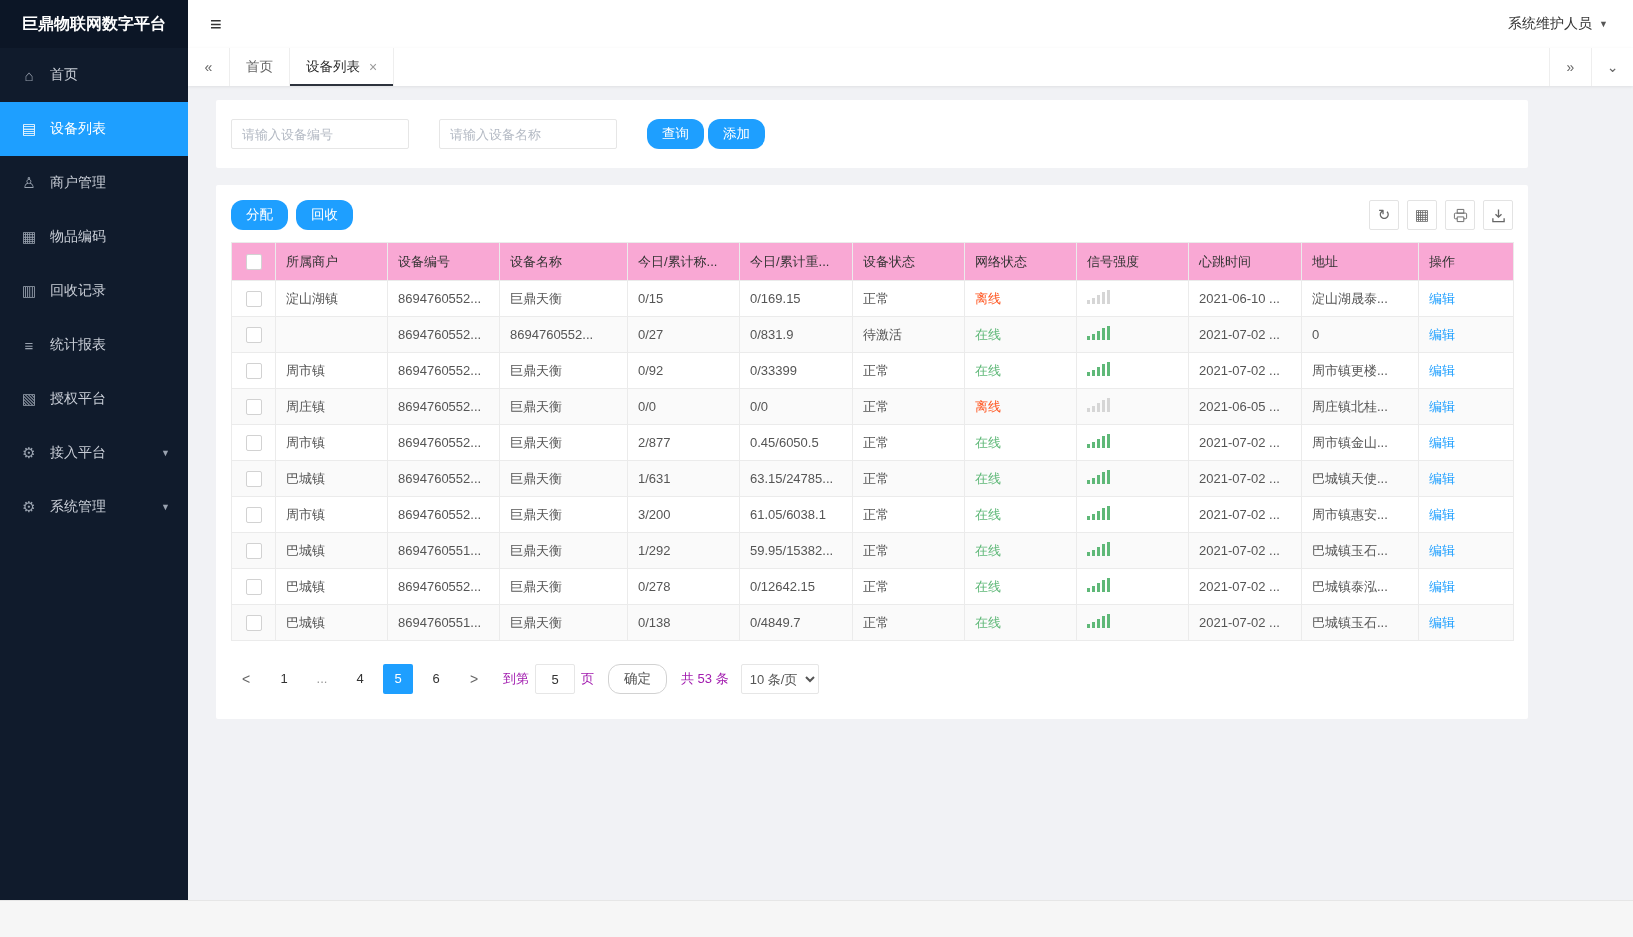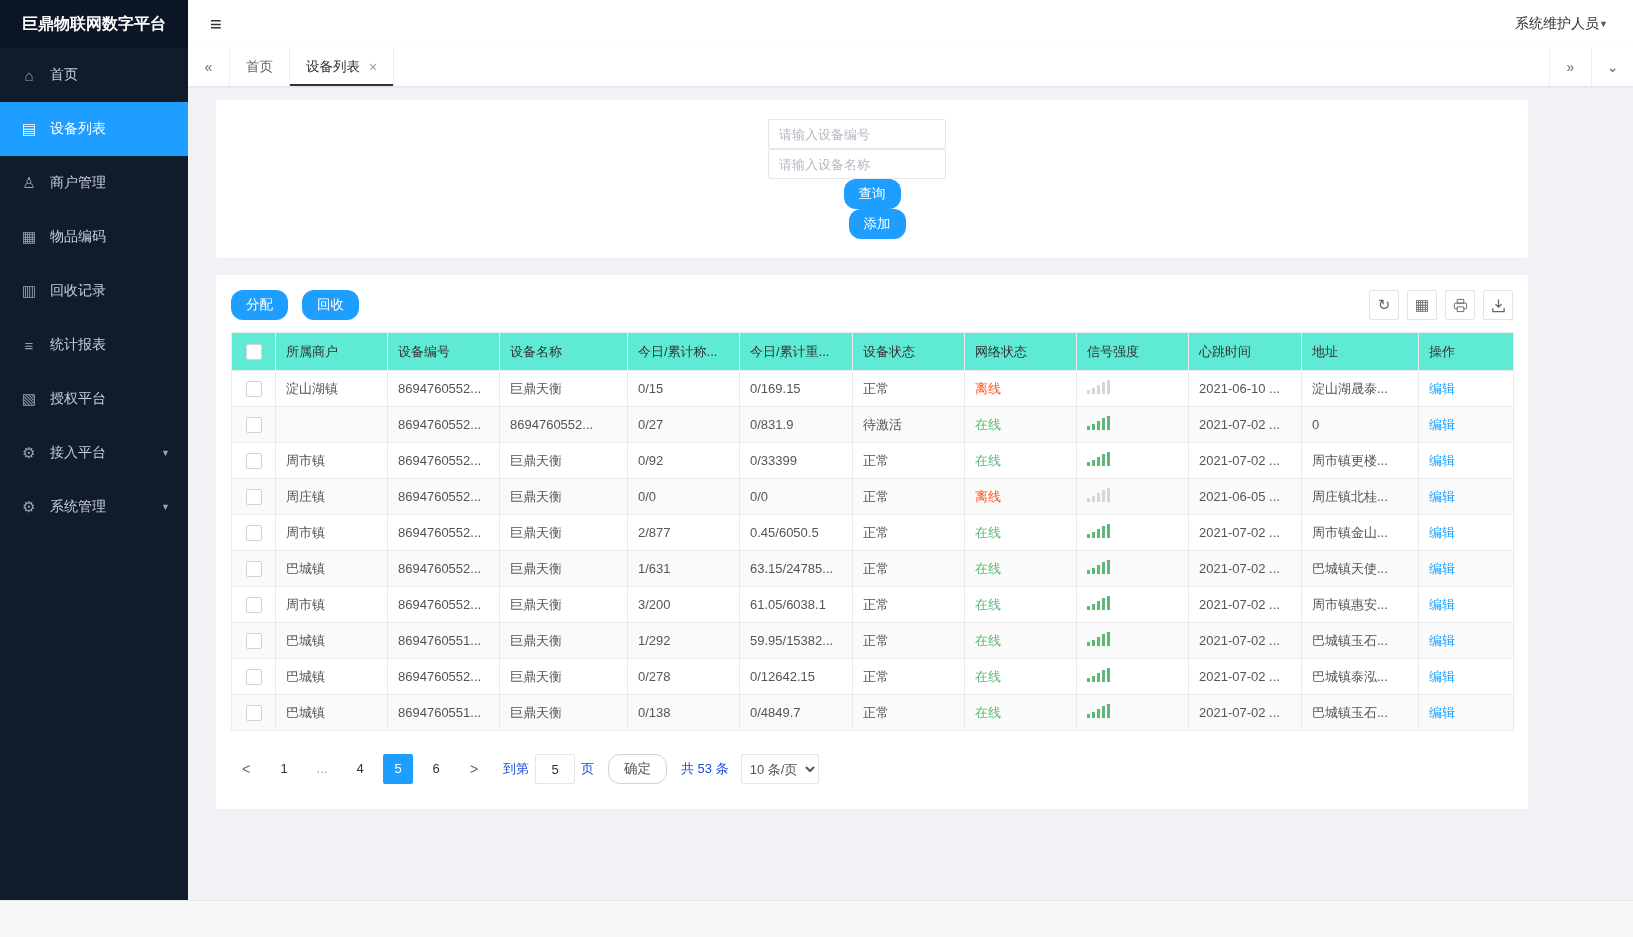--- a/index.html
+++ b/index.html
@@ -23,70 +23,70 @@
   .icon-grid::before { content:"▦"; }
   .icon-doc::before { content:"▥"; }
   .icon-lines::before { content:"≡"; }
   .icon-panel::before { content:"▧"; }
   .icon-gear::before { content:"⚙"; }
 
   
   .main { flex:1; display:flex; flex-direction:column; background:#f1f2f5; }
   .topbar { height:48px; background:#fff; display:flex; align-items:center; }
   .collapse { font-size:20px; color:#333; padding:0 22px; cursor:pointer; }
-  .user { margin-left:auto; margin-right:25px; display:flex; align-items:center; cursor:pointer; color:#333; }
+  .user { margin-left:auto; margin-right:25px; display:flex; align-items:center; gap:7px; cursor:pointer; color:#333; }
   .user .caret { font-size:9px; color:#555; }
 
   .tabbar { height:38px; background:#fff; display:flex; align-items:stretch; box-shadow:0 1px 3px rgba(0,0,0,.08); position:relative; z-index:2; }
   .tab-nav { width:42px; display:flex; align-items:center; justify-content:center; color:#666; cursor:pointer; font-size:14px; }
   .tab-nav.l { border-right:1px solid #eee; }
   .tab-nav.r { border-left:1px solid #eee; }
   .tabs { display:flex; }
   .tab { display:flex; align-items:center; gap:9px; padding:0 16px; color:#666; font-size:13.5px; border-right:1px solid #eee; cursor:pointer; position:relative; }
   .tab.active { color:#2b2b2b; }
   .tab.active::after { content:""; position:absolute; left:0; right:0; bottom:0; height:2px; background:#2d323c; }
   .tab-close { color:#9a9a9a; font-size:14px; }
   .tab-spacer { flex:1; }
 
   .content { padding:14px 15px 0 28px; }
   .card { background:#fff; width:1312px; border-radius:2px; }
-  .search-card { padding:19px 6px; display:flex; align-items:center;flex-direction:column; }
+  .search-card { padding:19px 15px; display:flex; align-items:flex-start; }
   .txt { width:178px; height:30px; border:1px solid #e6e6e6; border-radius:2px; padding:0 10px; font-size:13px; color:#333; margin-right:30px; outline:none; font-family:inherit; }
   .txt::placeholder { color:#b4bac4; }
   .btn { height:30px; padding:0 15px; background:#1E9FFF; color:#fff; border:none; border-radius:12px; font-size:13.5px; cursor:pointer; font-family:inherit; }
-  .btn + .btn { margin-left:10px; }
+  .btn + .btn { margin-left:4px; }
   .btn.plain { background:#fff; border:1px solid #d2d2d2; color:#555; }
 
   .table-card { margin-top:17px; padding:15px; }
   .table-toolbar { display:flex; align-items:center; margin-bottom:12px; }
   .tb-right { margin-left:auto; display:flex; }
   .tool { width:30px; height:30px; border:1px solid #e3e3e3; border-radius:2px; background:#fff; color:#666; display:inline-flex; align-items:center; justify-content:center; margin-left:8px; cursor:pointer; font-size:15px; }
 
   table.grid { border-collapse:collapse; table-layout:fixed; width:1282px; }
   .grid th, .grid td { border:1px solid #ebebeb; height:36px; padding:0 10px; font-size:13px; color:#555; text-align:left; white-space:nowrap; overflow:hidden; }
-  .grid thead th { background:#5eead4; color:#333; font-weight:normal; height:38px; }
+  .grid thead th { background:#f9a8d4; color:#333; font-weight:normal; height:38px; }
   .grid tbody tr:nth-child(even) { background:#fafafa; }
   .c-check { text-align:center !important; padding:0 !important; }
   input[type=checkbox] { appearance:none; -webkit-appearance:none; width:16px; height:16px; border:1px solid #d2d2d2; border-radius:2px; background:#fff; vertical-align:middle; cursor:pointer; }
   .net.online { color:#5FB878; }
   .net.offline { color:#FF5722; }
   .signal { display:inline-flex; align-items:flex-end; gap:2px; height:14px; }
   .signal i { display:block; width:3px; background:#5FB878; }
   .signal i:nth-child(1){height:4px;} .signal i:nth-child(2){height:6px;}
   .signal i:nth-child(3){height:9px;} .signal i:nth-child(4){height:12px;} .signal i:nth-child(5){height:14px;}
   .signal.off i { background:#d6d6d6; }
   a.edit { color:#1E9FFF; cursor:pointer; text-decoration:none; }
 
   .pagination { margin-top:13px; display:flex; align-items:center; font-size:13px; color:#555; }
   .page { min-width:30px; height:30px; line-height:30px; text-align:center; display:inline-block; margin-right:8px; color:#333; cursor:pointer; border-radius:2px; }
   .page.nav { color:#666; font-size:14px; }
   .page.active { background:#1E9FFF; color:#fff; cursor:default; }
   .page.dots { color:#999; cursor:default; }
   .pages { display:inline-flex; }
-  .pg-text { margin:16px 6px; color:#1d4ed8; }
+  .pg-text { margin:16px 6px; color:#a21caf; }
   .pg-input { width:40px; height:30px; border:1px solid #e6e6e6; border-radius:2px; text-align:center; font-size:13px; color:#333; outline:none; font-family:inherit; }
   .pg-btn-wrap { margin:0 8px; }
   .pg-select { height:30px; border:1px solid #e6e6e6; border-radius:2px; background:#fff; color:#555; font-size:13px; padding:0 4px; margin-left:6px; outline:none; font-family:inherit; cursor:pointer; }
 
   .hscroll { width:1633px; height:37px; background:#f6f6f6; border-top:1px solid #e6e6e6; }
 </style>
 </head>
 <body>
 
 <div class="app">

